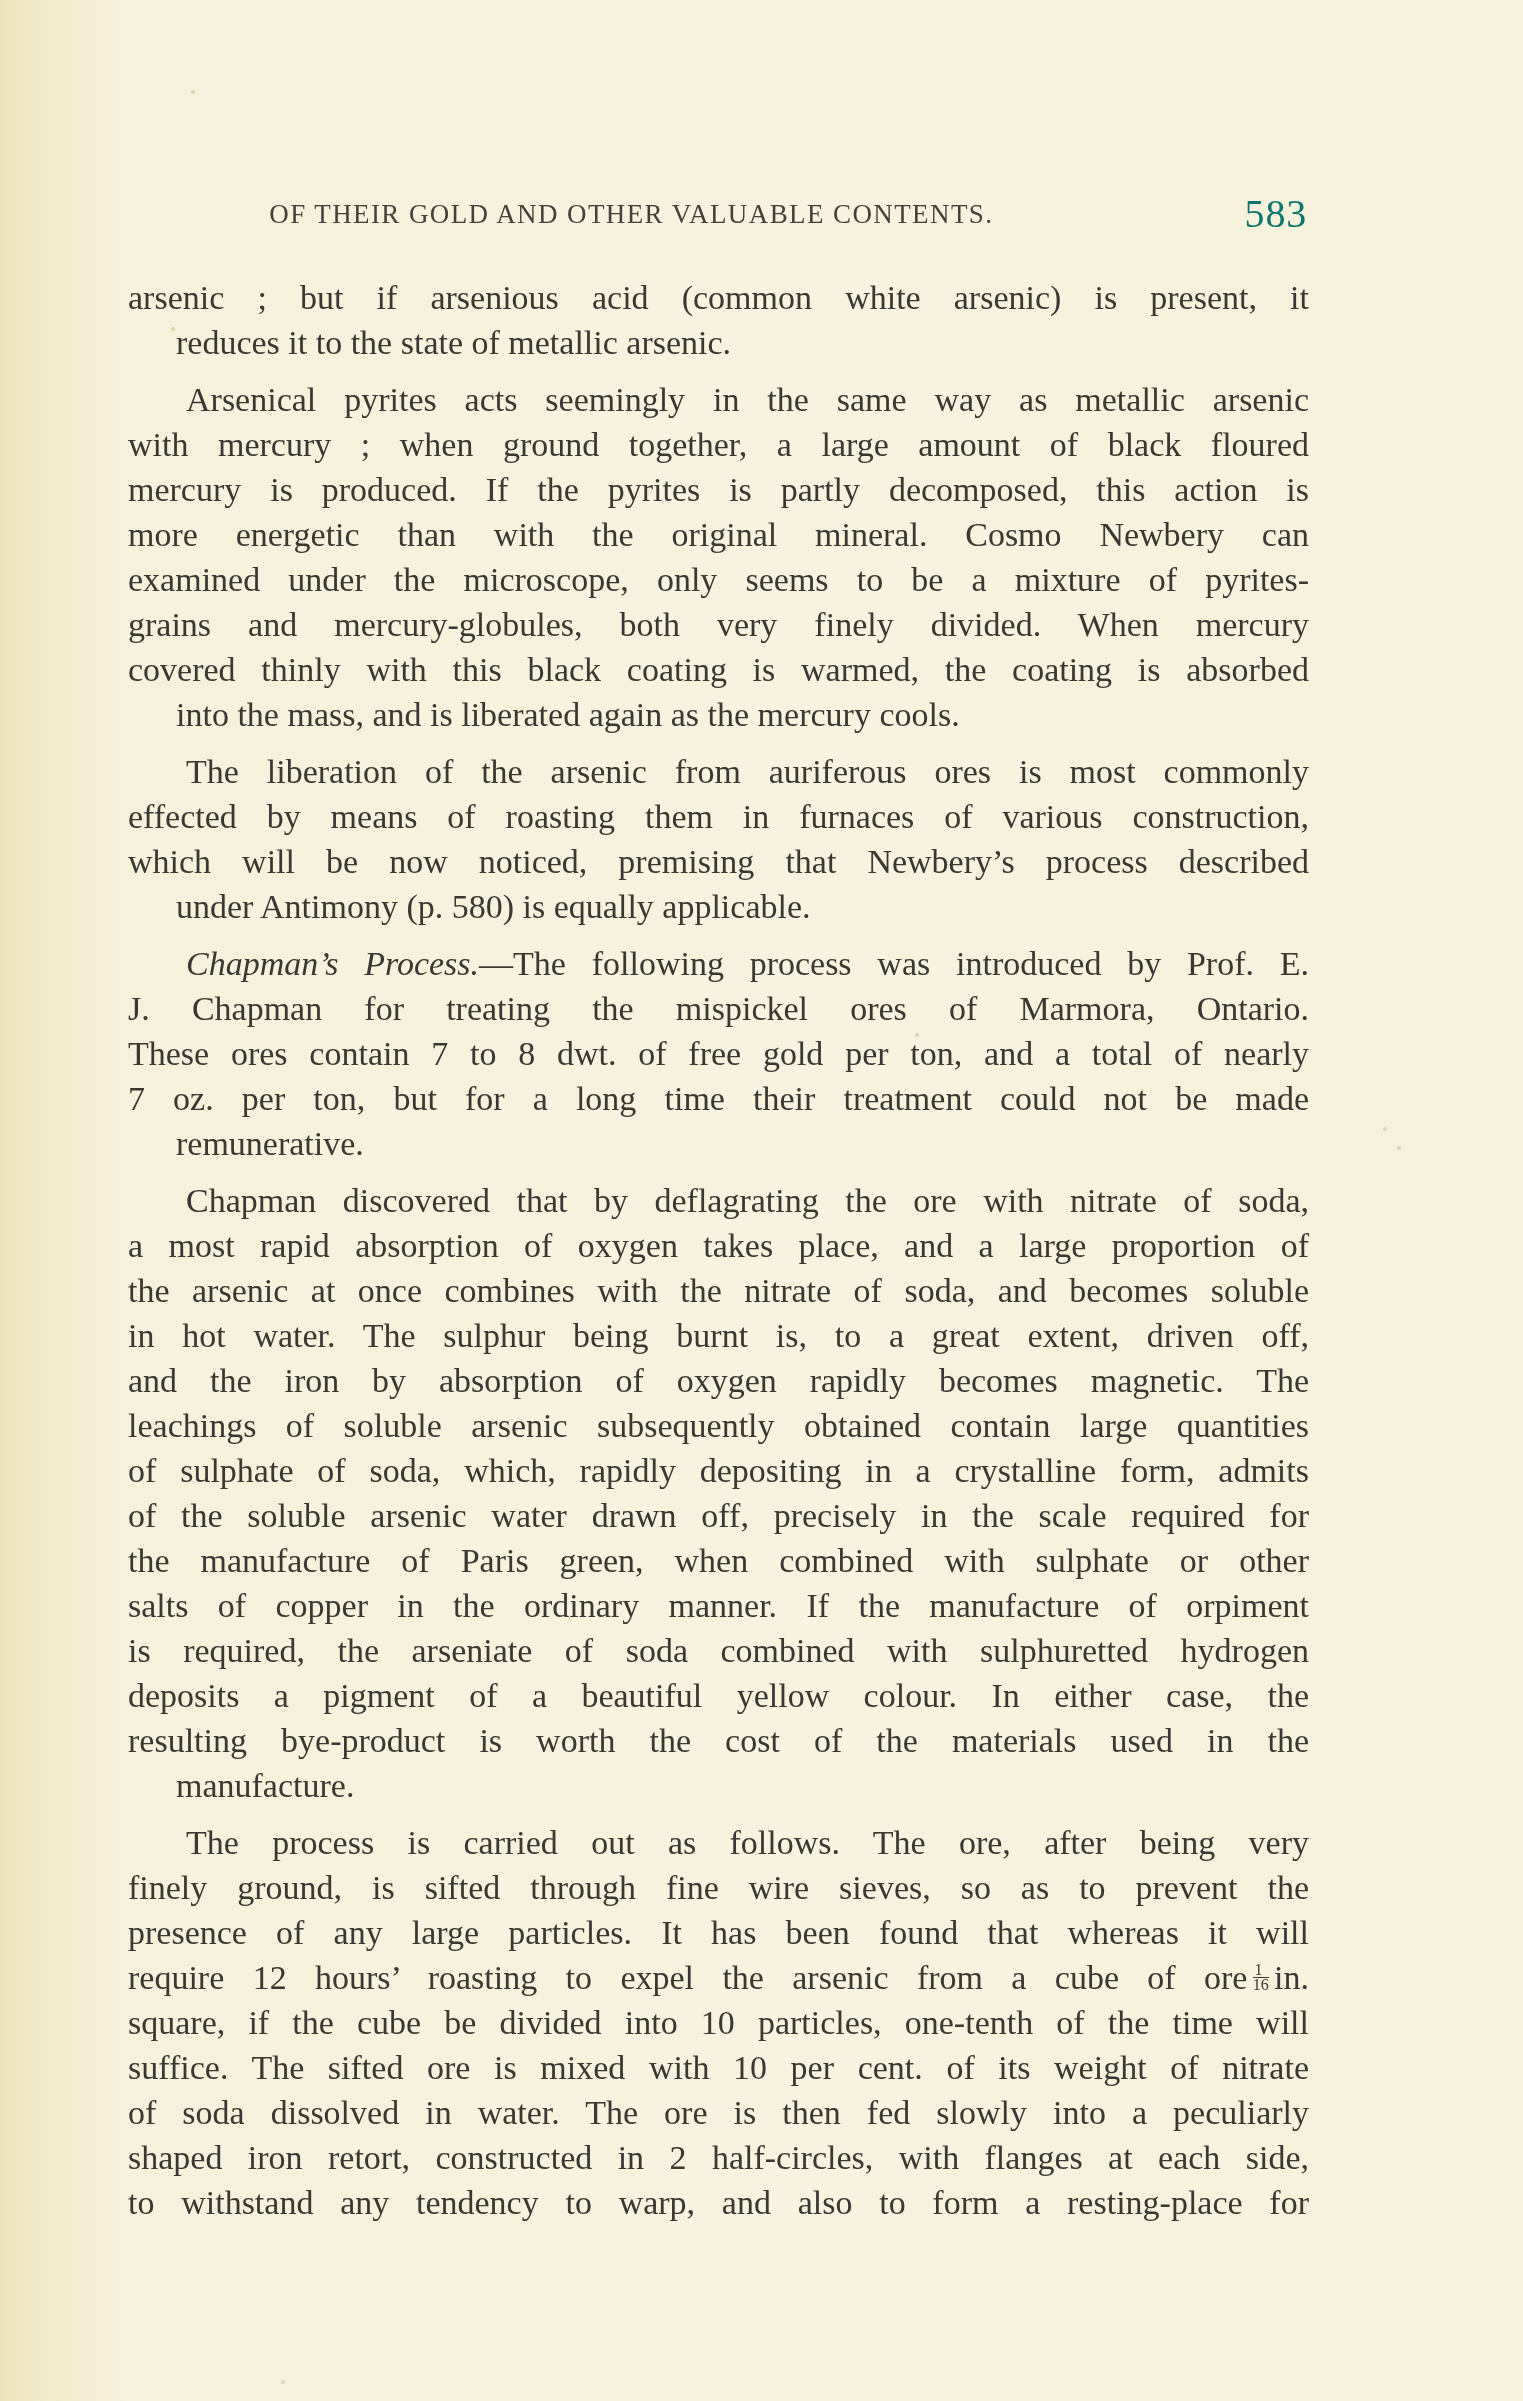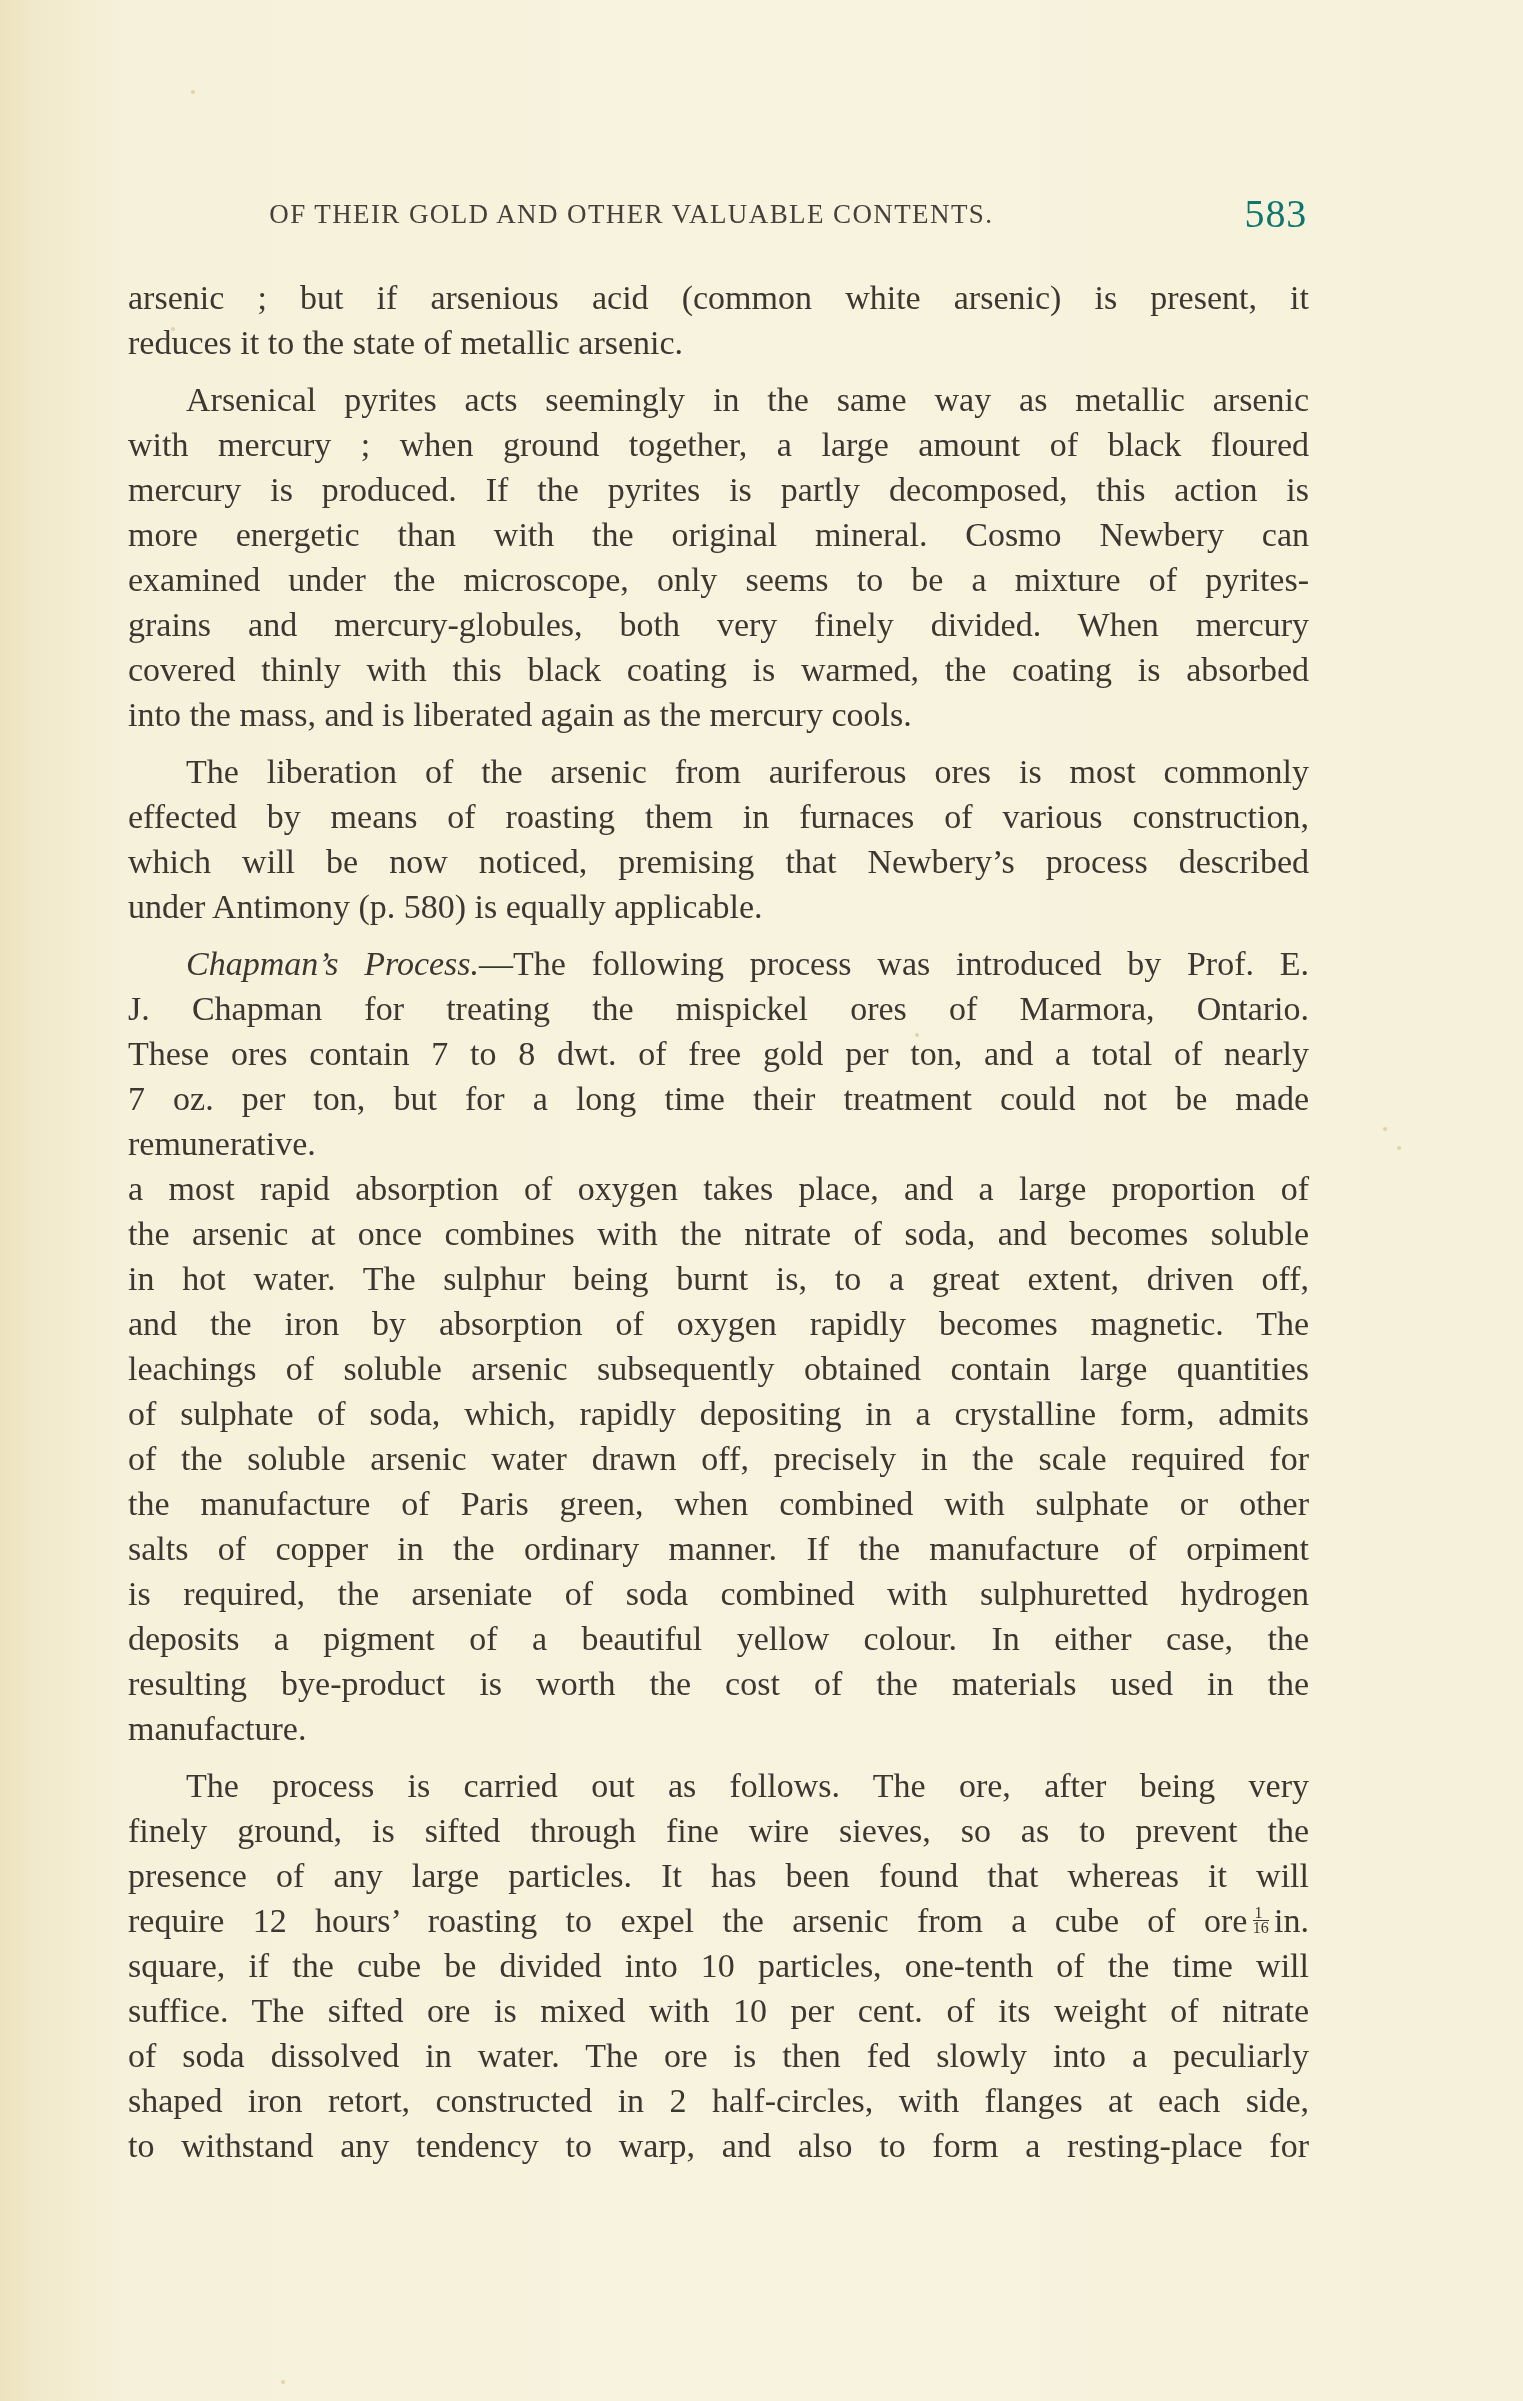--- a/index.html
+++ b/index.html
@@ -58,21 +58,21 @@
   }
   .line {
     display: block;
     height: 45px;
     white-space: nowrap;
     text-align: justify;
     text-align-last: justify;
     overflow: visible;
   }
   .line.indent { padding-left: 58px; margin-top: 12px; }
-  .line.last { text-align-last: left; }
+  .line.last { text-align-last: left; margin-left: 48px; }
   .italic { font-style: italic; }
   .frac {
     display: inline-block;
     vertical-align: middle;
     font-size: 16px;
     line-height: 14px;
     text-align: center;
     margin: 0 5.3px;
     position: relative;
     top: -3.5px;
@@ -115,20 +115,21 @@
     <span class="line">effected by means of roasting them in furnaces of various construction,</span>
     <span class="line">which will be now noticed, premising that Newbery’s process described</span>
     <span class="line last">under Antimony (p. 580) is equally applicable.</span>
 
     <span class="line indent" style="word-spacing: 0px;"><span class="italic">Chapman’s Process.</span><span>—The following process was introduced by Prof. E.</span></span>
     <span class="line">J. Chapman for treating the mispickel ores of Marmora, Ontario.</span>
     <span class="line">These ores contain 7 to 8 dwt. of free gold per ton, and a total of nearly</span>
     <span class="line">7 oz. per ton, but for a long time their treatment could not be made</span>
     <span class="line last">remunerative.</span>
 
+    <span class="line indent">Chapman discovered that by deflagrating the ore with nitrate of soda,</span>
     <span class="line">a most rapid absorption of oxygen takes place, and a large proportion of</span>
     <span class="line">the arsenic at once combines with the nitrate of soda, and becomes soluble</span>
     <span class="line">in hot water.  The sulphur being burnt is, to a great extent, driven off,</span>
     <span class="line">and the iron by absorption of oxygen rapidly becomes magnetic.  The</span>
     <span class="line">leachings of soluble arsenic subsequently obtained contain large quantities</span>
     <span class="line">of sulphate of soda, which, rapidly depositing in a crystalline form, admits</span>
     <span class="line">of the soluble arsenic water drawn off, precisely in the scale required for</span>
     <span class="line">the manufacture of Paris green, when combined with sulphate or other</span>
     <span class="line">salts of copper in the ordinary manner.  If the manufacture of orpiment</span>
     <span class="line">is required, the arseniate of soda combined with sulphuretted hydrogen</span>

